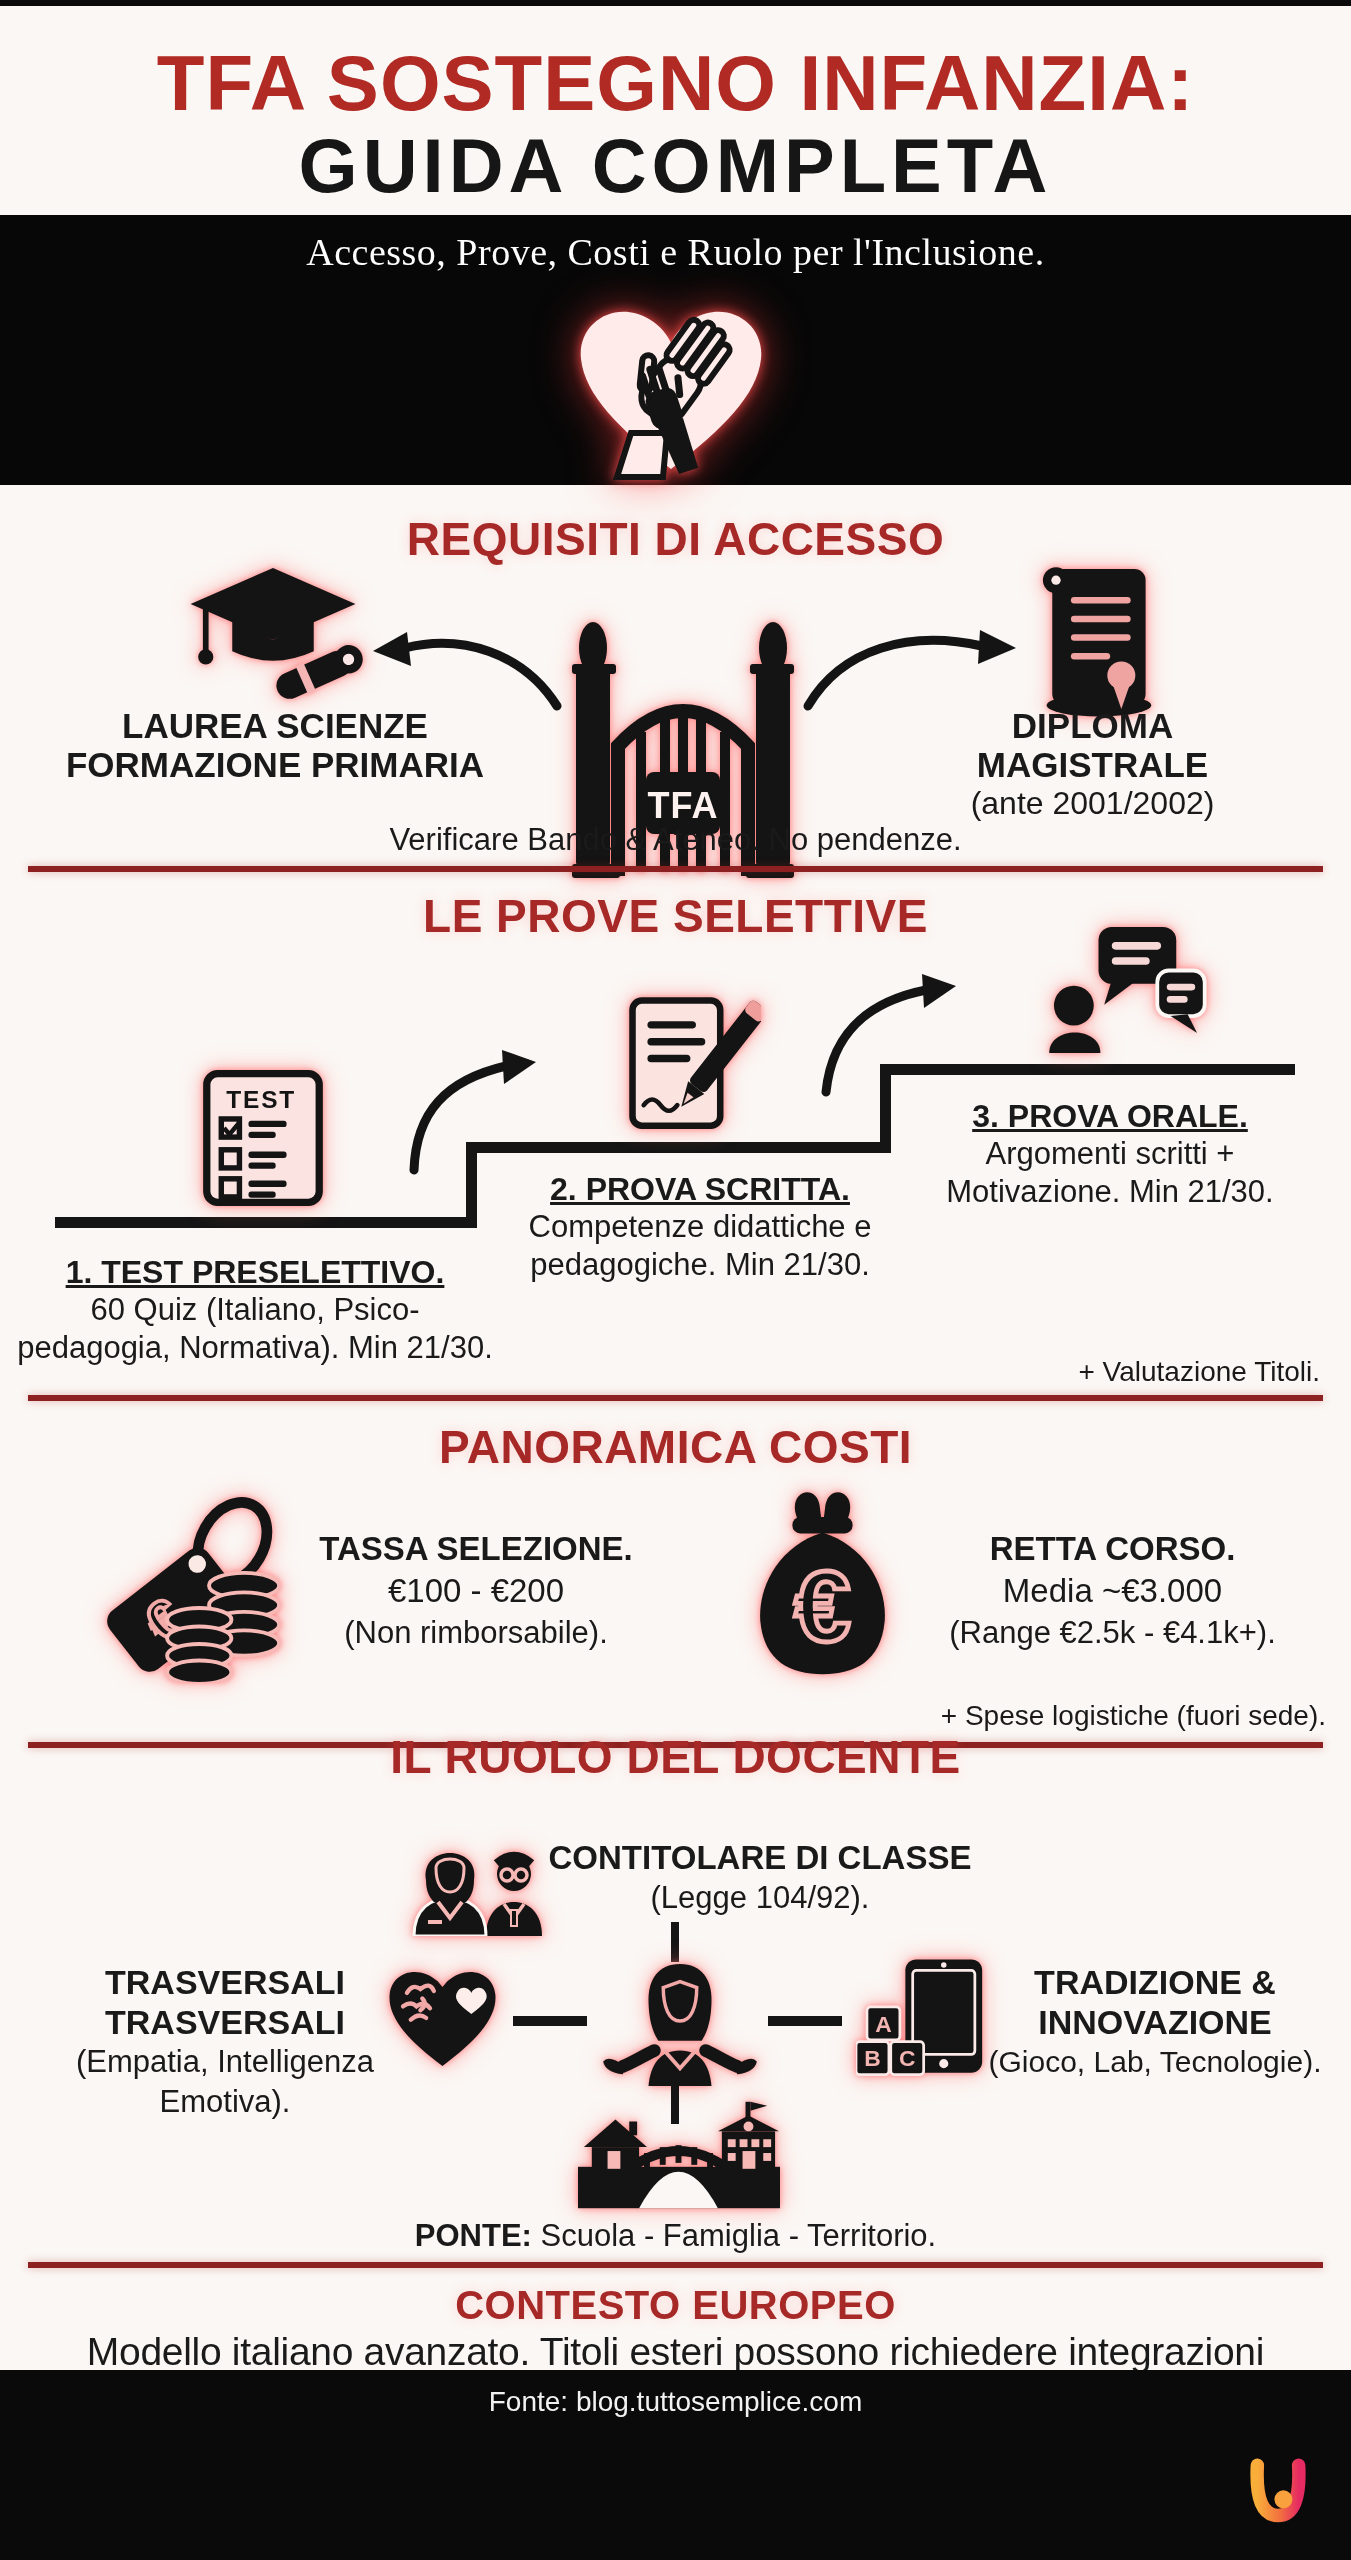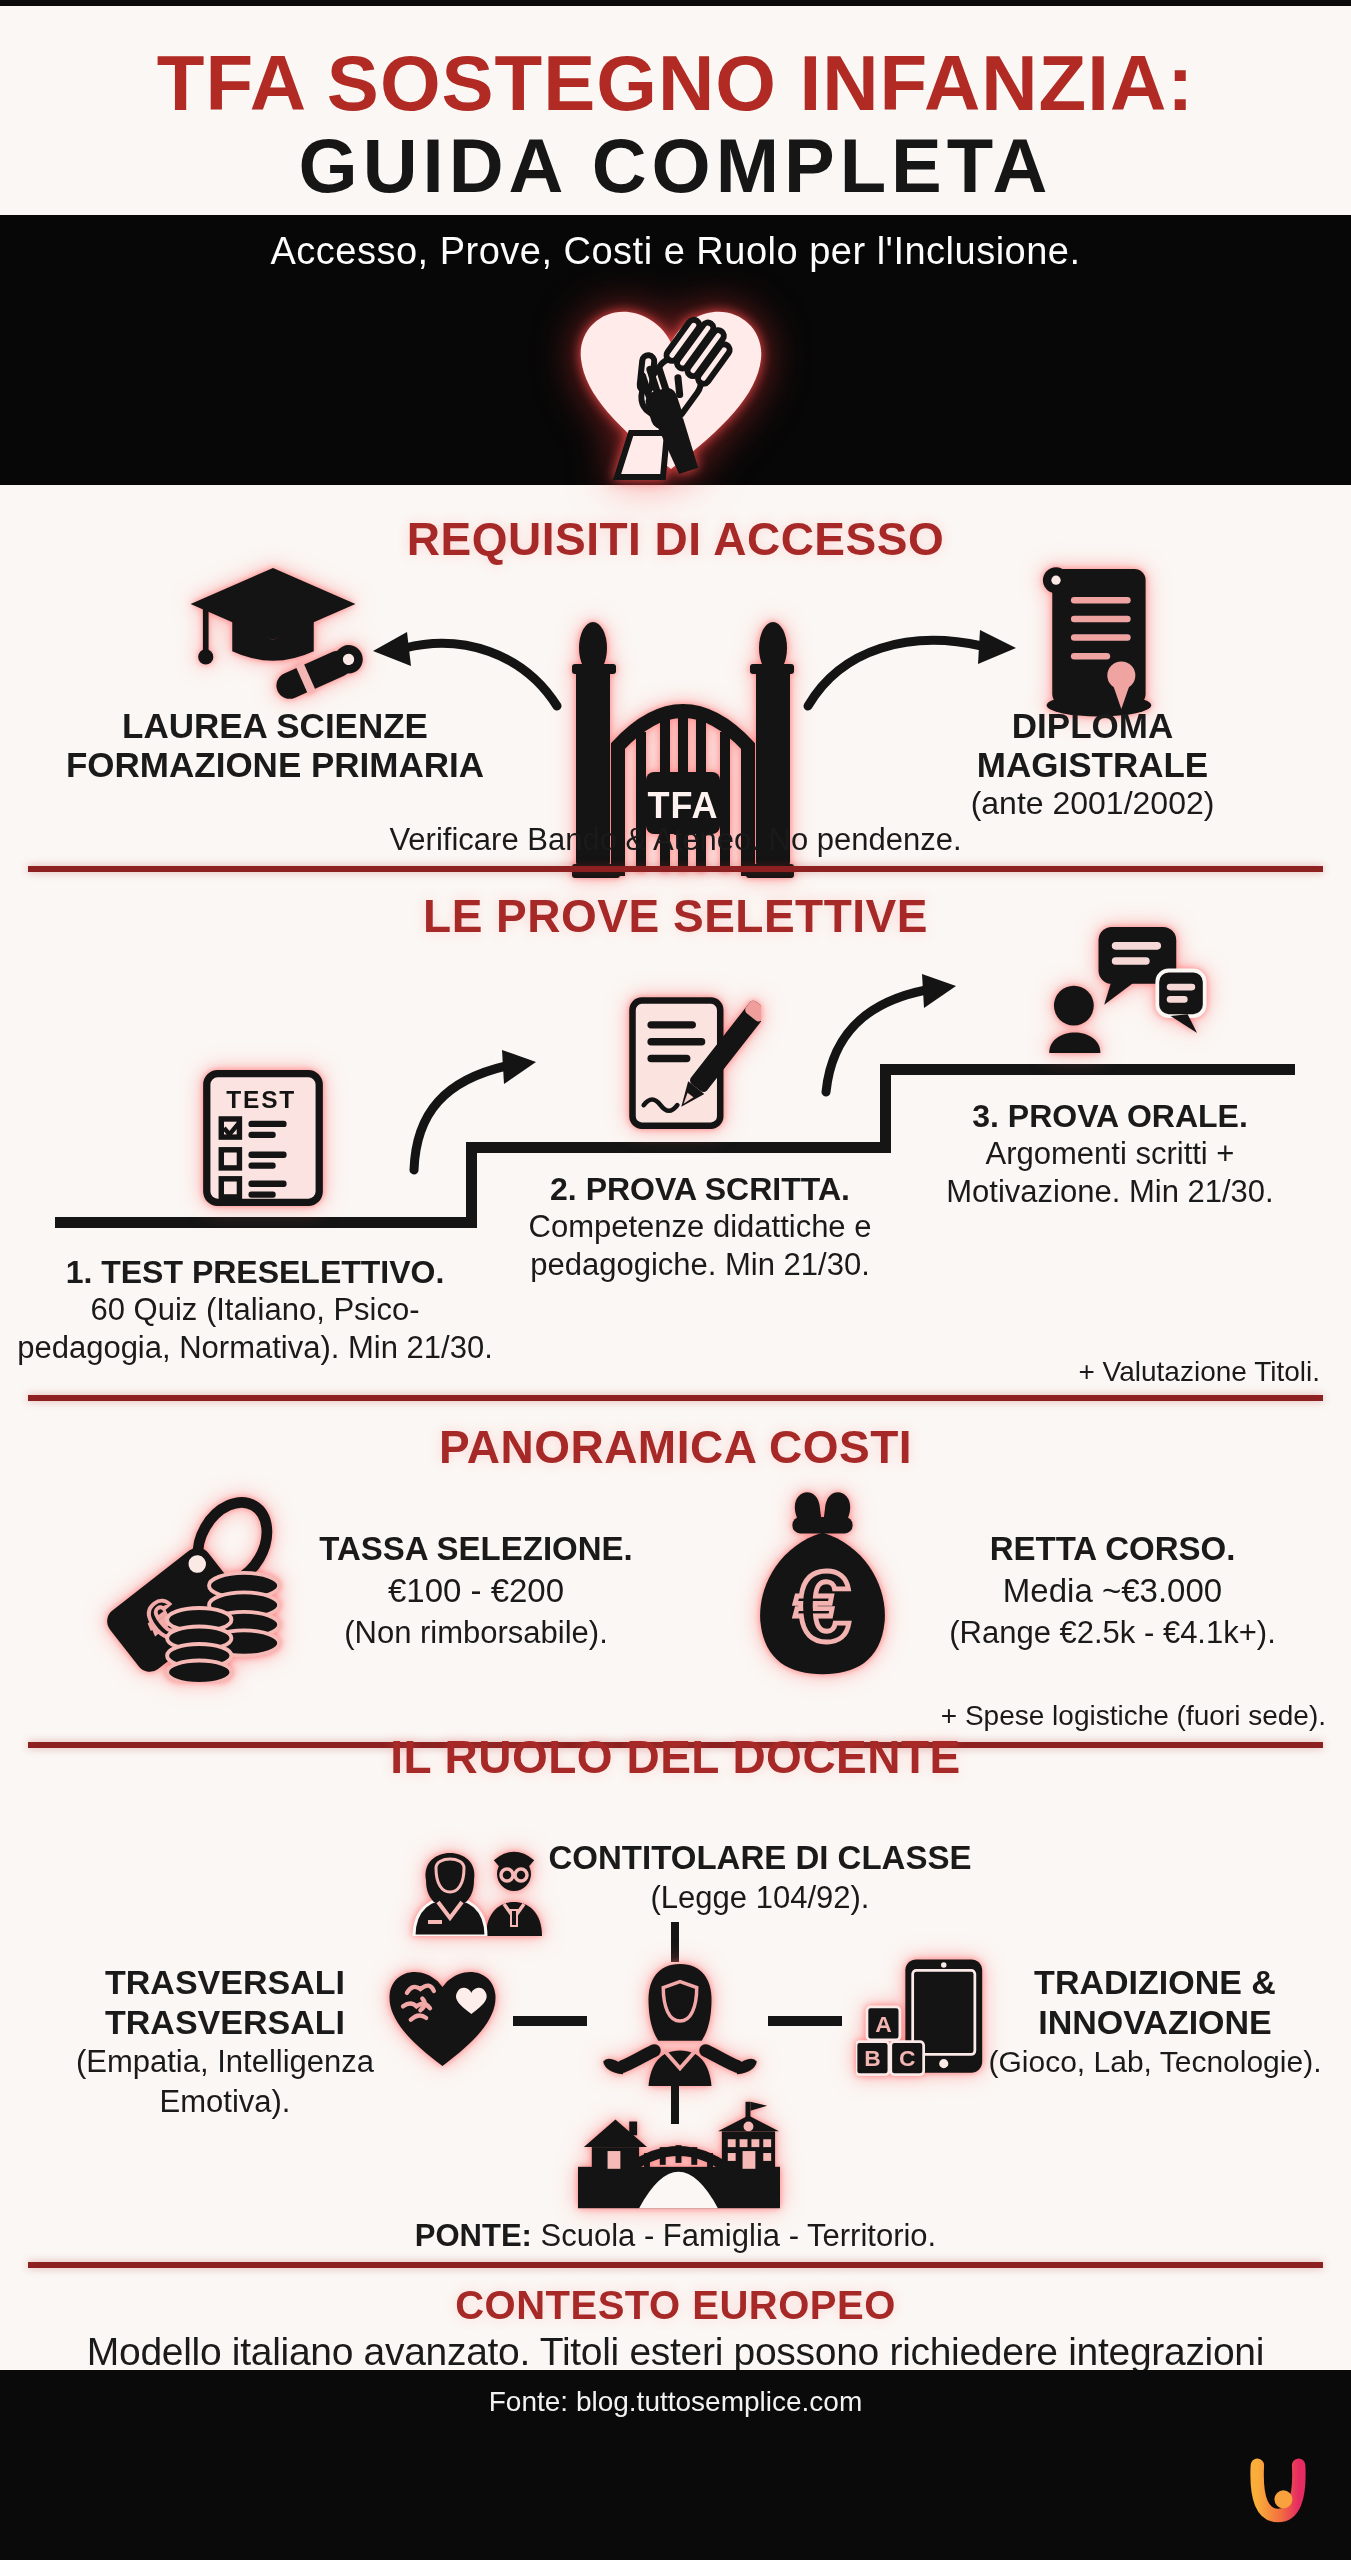--- a/index.html
+++ b/index.html
@@ -11,34 +11,34 @@
   .abs{position:absolute;}
   .ctr{text-align:center;}
   .rgt{text-align:right;}
 
   .topline{position:absolute;left:0;top:0;width:1351px;height:6px;background:#0b0b0b;}
 
   .title1{left:0;top:38px;width:1351px;font-size:78px;font-weight:700;letter-spacing:1px;color:#b12a24;}
   .title2{left:0;top:122px;width:1351px;font-size:76px;font-weight:700;letter-spacing:5px;color:#161616;}
 
   .band{left:0;top:215px;width:1351px;height:270px;background:#070707;}
-  .subtitle{left:0;top:230px;width:1351px;font-size:38px;letter-spacing:.5px;color:#fdfdfd;}
+  .subtitle{left:0;top:230px;width:1351px;font-size:38px;letter-spacing:.5px;color:#fdfdfd;font-family:Liberation Serif, serif;}
 
   .h2{width:1351px;left:0;font-size:46px;font-weight:700;letter-spacing:.5px;color:#a72927;
       text-shadow:0 0 12px rgba(255,120,120,.25);}
   .h2.costi{font-size:46px;}
   .h2.contesto{font-size:40px;top:2283px;}
 
   .divider{position:absolute;left:28px;width:1295px;height:6px;background:#8d2020;
            box-shadow:0 0 8px rgba(170,40,40,.35);}
 
   .b35{font-size:35px;font-weight:700;line-height:39px;}
   .r32{font-size:32px;line-height:38px;}
   .note31{font-size:31px;}
-  .step-title{font-size:32px;font-weight:700;line-height:38px;}
+  .step-title{font-size:32px;font-weight:700;line-height:38px;text-decoration:underline;}
   .step-line{font-size:31px;line-height:38px;}
   .note30{font-size:28px;}
   .cost-title{font-size:33px;font-weight:700;line-height:42px;}
   .cost-line{font-size:33px;line-height:42px;}
   .cost-line3{font-size:31px;line-height:42px;}
   .role-bold{font-size:34px;font-weight:700;line-height:40px;}
   .role-line{font-size:31px;line-height:40px;}
   .contesto-body{font-size:39px;letter-spacing:-.3px;}
 
   .stair{position:absolute;background:#151515;}

